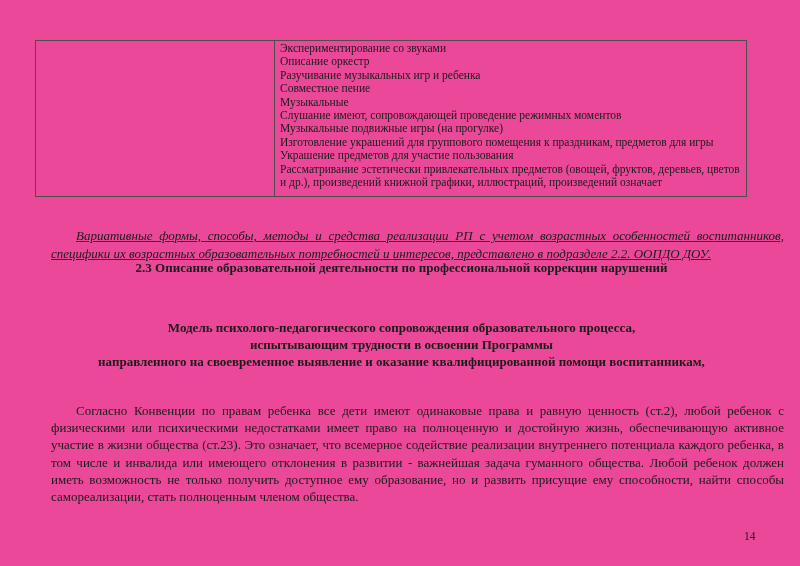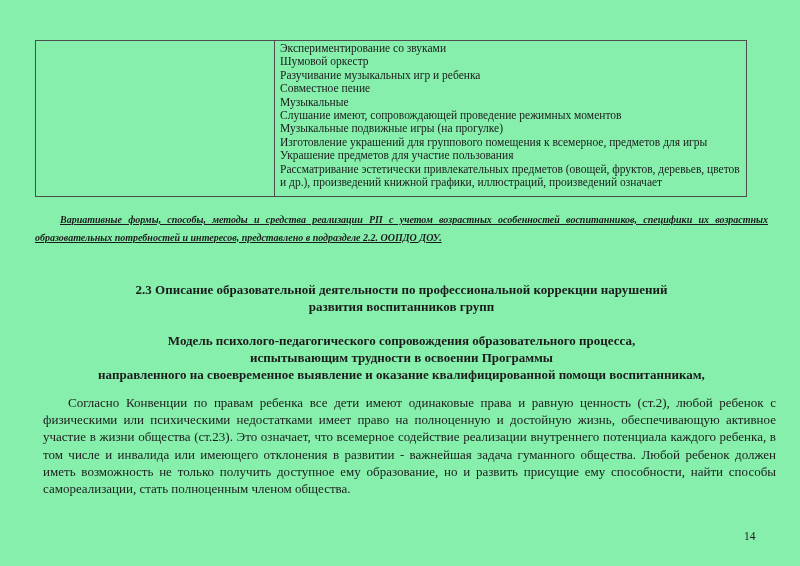--- a/index.html
+++ b/index.html
@@ -4,21 +4,21 @@
 <style>
   html, body {
     margin: 0;
     padding: 0;
     background: #ffffff;
   }
   .page {
     position: relative;
     width: 800px;
     height: 566px;
-    background: #86efac;
+    background: #ec4899;
     overflow: hidden;
     font-family: "Liberation Serif", "DejaVu Serif", serif;
     color: #1b1b1b;
   }
   
   .doc-table {
     position: absolute;
     left: 35px;
     top: 40px;
     width: 712px;
@@ -34,48 +34,47 @@
     line-height: 13.4px;
   }
   .doc-table td.cell-left  { width: 229px; }
   .table-line { white-space: normal; }
   
   .note {
     position: absolute;
     left: 35px;
     top: 211px;
     width: 733px;
-    margin: 0;
+    margin: 16px;
     font-style: italic;
-    font-size: 10px;
+    font-size: 13px;
     line-height: 17.5px;
     text-align: justify;
     text-indent: 25px;
     text-decoration: underline;
-    font-weight: bold;
   }
   
   .heading {
     position: absolute;
     left: 35px;
     width: 733px;
     font-weight: bold;
     font-size: 13px;
     line-height: 17px;
     text-align: center;
   }
-  .heading-23    { top: 281px; }
-  .heading-model { top: 332px; }
+  .heading-23    { top: 259px; }
+  .heading-model { top: 319px; }
   
   .body-para {
     position: absolute;
     left: 35px;
     top: 386px;
     width: 733px;
-    margin: 8px;
+    margin: 16px;
     font-size: 13px;
     line-height: 17.2px;
     text-align: justify;
     text-indent: 25px;
   }
   
   .page-number {
     position: absolute;
     left: 744px;
     top: 530px;
@@ -87,39 +86,38 @@
 <body>
 
 <div class="page">
 
   <table class="doc-table">
     <tbody>
       <tr>
         <td class="cell-left"></td>
         <td class="cell-right">
           <div class="table-line">Экспериментирование со звуками</div>
-          <div class="table-line">Шумовой оркестр</div>
+          <div class="table-line">Описание оркестр</div>
           <div class="table-line">Разучивание музыкальных игр и ребенка</div>
           <div class="table-line">Совместное пение</div>
           <div class="table-line">Музыкальные</div>
           <div class="table-line">Слушание имеют, сопровождающей проведение режимных моментов</div>
           <div class="table-line">Музыкальные подвижные игры (на прогулке)</div>
-          <div class="table-line">Изготовление украшений для группового помещения к всемерное, предметов для игры</div>
+          <div class="table-line">Изготовление украшений для группового помещения к праздникам, предметов для игры</div>
           <div class="table-line">Украшение предметов для участие пользования</div>
           <div class="table-line">Рассматривание эстетически привлекательных предметов (овощей, фруктов, деревьев, цветов и др.), произведений книжной графики, иллюстраций, произведений означает</div>
         </td>
       </tr>
     </tbody>
   </table>
 
   <p class="note">Вариативные формы, способы, методы и средства реализации РП с учетом возрастных особенностей воспитанников, специфики их возрастных образовательных потребностей и интересов, представлено в подразделе 2.2. ООПДО ДОУ.</p>
 
   <div class="heading heading-23">
     <div>2.3 Описание образовательной деятельности по профессиональной коррекции нарушений</div>
-    <div>развития воспитанников групп</div>
   </div>
 
   <div class="heading heading-model">
     <div>Модель психолого-педагогического сопровождения образовательного процесса,</div>
     <div>испытывающим трудности в освоении Программы</div>
     <div>направленного на своевременное выявление и оказание квалифицированной помощи воспитанникам,</div>
   </div>
 
   <p class="body-para">Согласно Конвенции по правам ребенка все дети имеют одинаковые права и равную ценность (ст.2), любой ребенок с физическими или психическими недостатками имеет право на полноценную и достойную жизнь, обеспечивающую активное участие в жизни общества (ст.23). Это означает, что всемерное содействие реализации внутреннего потенциала каждого ребенка, в том числе и инвалида или имеющего отклонения в развитии - важнейшая задача гуманного общества. Любой ребенок должен иметь возможность не только получить доступное ему образование, но и развить присущие ему способности, найти способы самореализации, стать полноценным членом общества.</p>
 

